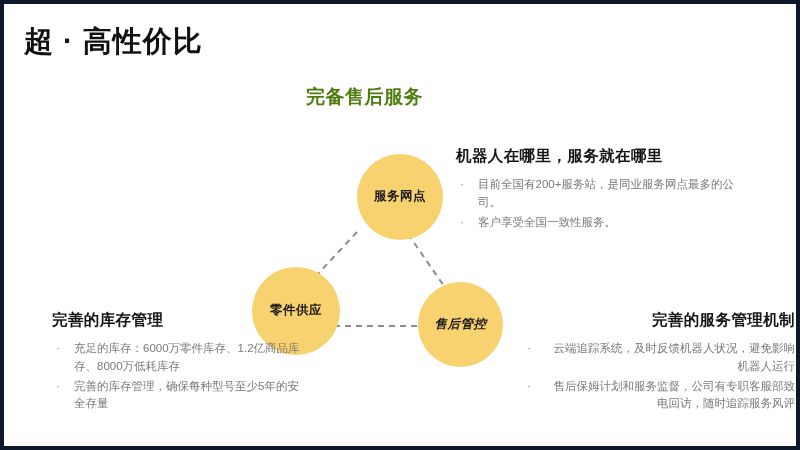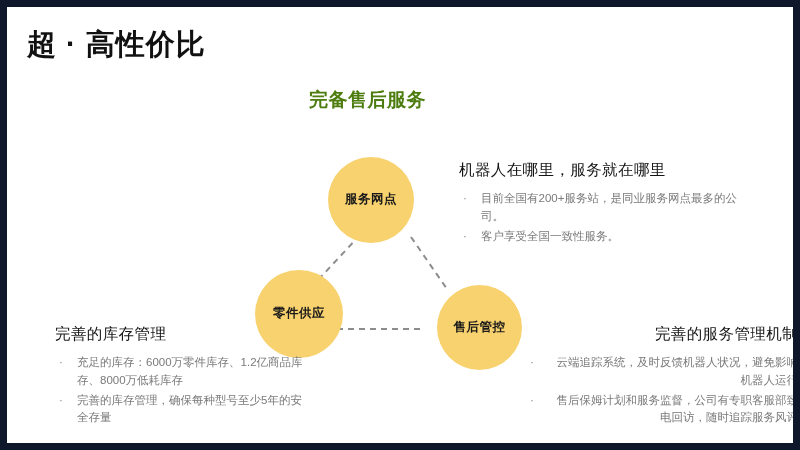--- a/index.html
+++ b/index.html
@@ -9,21 +9,21 @@
   }
   body {
     font-family: "Liberation Sans", "DejaVu Sans", sans-serif;
   }
   #slide {
     position: relative;
     width: 800px;
     height: 450px;
     background: #ffffff;
     overflow: hidden;
-    border: 7px solid #0f172a;
+    border: 4px solid #0f172a;
     box-sizing: border-box;
   }
 
   
   .slide-title {
     position: absolute;
     left: 20px;
     top: 18px;
     font-size: 29px;
     font-weight: bold;
@@ -60,34 +60,34 @@
     justify-content: center;
     text-align: center;
   }
   .node-label {
     font-size: 12.5px;
     font-weight: bold;
     color: #1a1a1a;
     letter-spacing: 0.5px;
     line-height: 1.1;
   }
-  #node-top    { left: 321px; top: 150px; width: 86px; height: 86px; }
+  #node-top    { left: 353px; top: 150px; width: 86px; height: 86px; }
   #node-left   { left: 248px; top: 263px; width: 88px; height: 88px; }
-  #node-right  { left: 430px; top: 278px; width: 85px; height: 85px; }
+  #node-right  { left: 414px; top: 278px; width: 85px; height: 85px; font-style: italic; }
 
   
   .block {
     position: absolute;
   }
   .block-heading {
     font-size: 15.5px;
-    font-weight: normal;
+    font-weight: bold;
     color: #151515;
     letter-spacing: 0.4px;
-    margin: 15px 0 9px 0;
+    margin: 4px 0 9px 0;
     white-space: nowrap;
   }
   .bullets {
     list-style: none;
     margin: 0;
     padding: 0;
   }
   .bullet {
     position: relative;
     padding-left: 22px;

